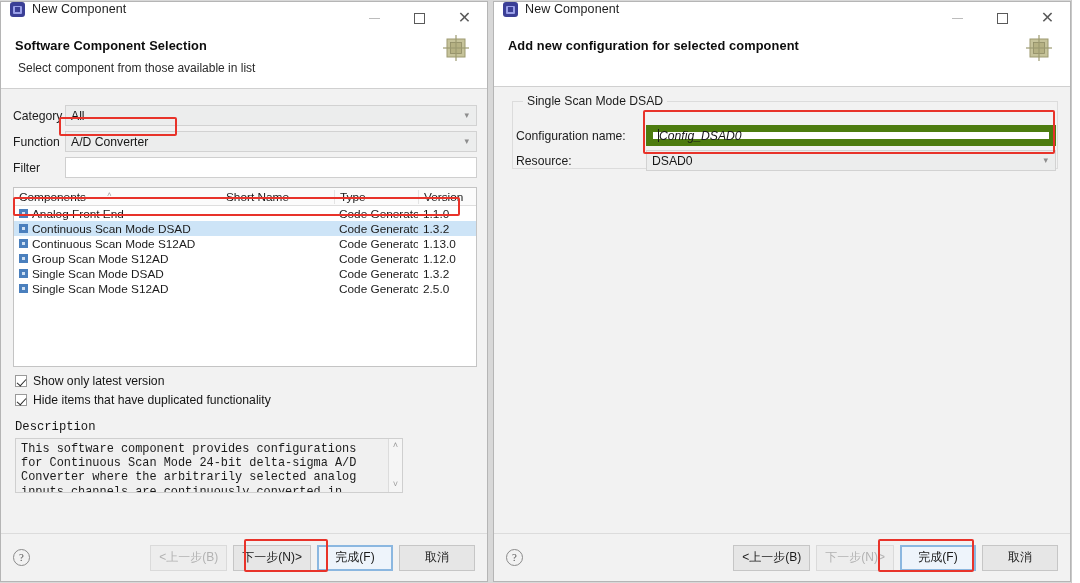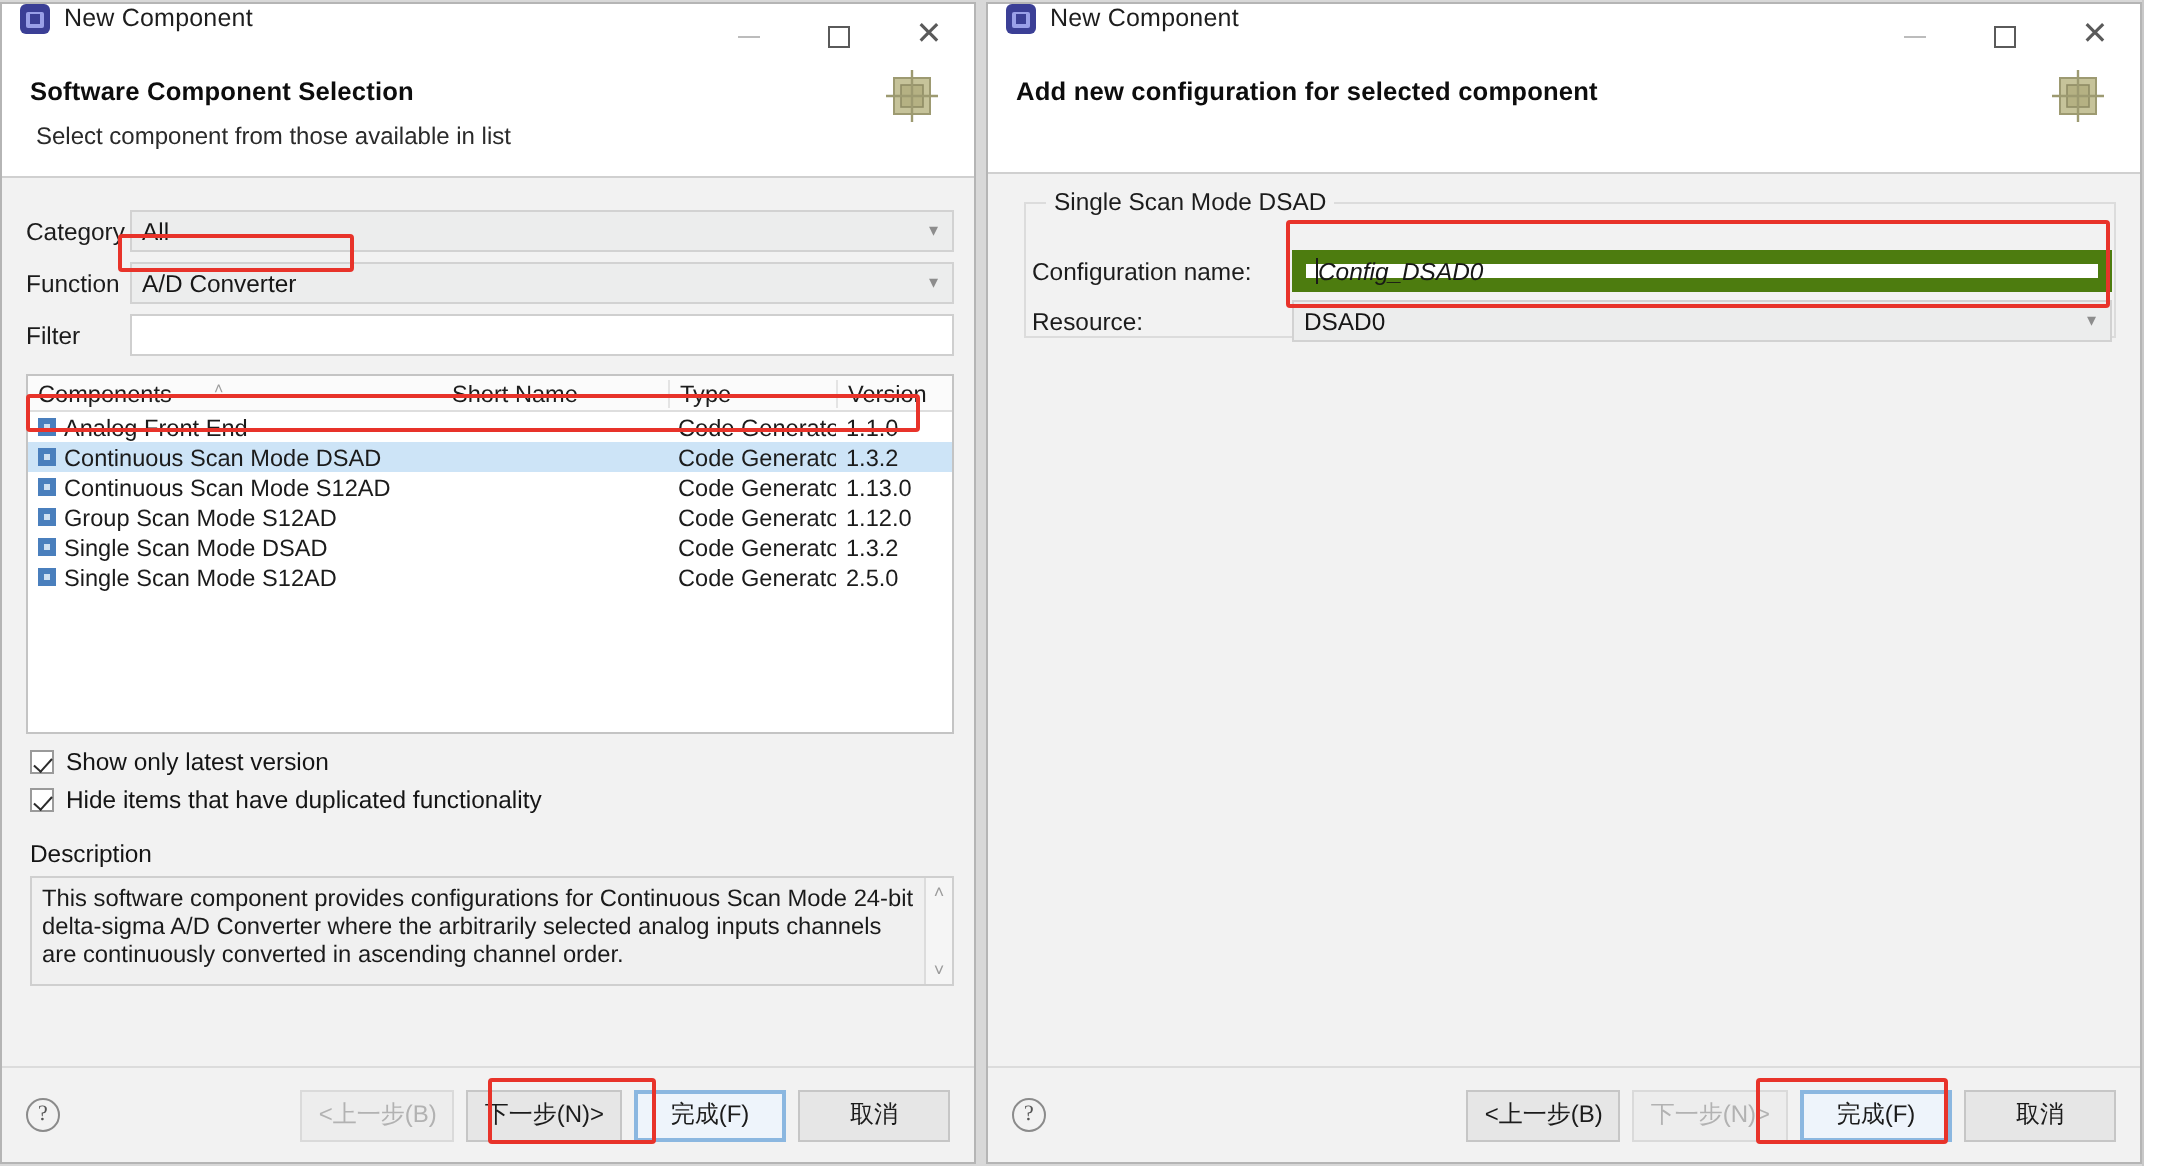--- a/index.html
+++ b/index.html
@@ -455,21 +455,21 @@
         <div class="cbrow">
           <span class="cbox checked"></span>
           <span class="cblabel">Show only latest version</span>
         </div>
         <div class="cbrow">
           <span class="cbox checked"></span>
           <span class="cblabel">Hide items that have duplicated functionality</span>
         </div>
       </div>
 
-      <div style="position:absolute; left:14px; top:331px; width:462px;">
+      <div style="position:absolute; left:14px; top:331px; width:388px;font-family:Liberation Mono, monospace;">
         <div class="desc-label">Description</div>
         <div class="desc-box">
           <div class="desc-text">This software component provides configurations for Continuous Scan Mode 24-bit delta-sigma A/D Converter where the arbitrarily selected analog inputs channels are continuously converted in ascending channel order.</div>
           <div class="desc-scroll">
             <span>˄</span>
             <span>˅</span>
           </div>
         </div>
       </div>
 

